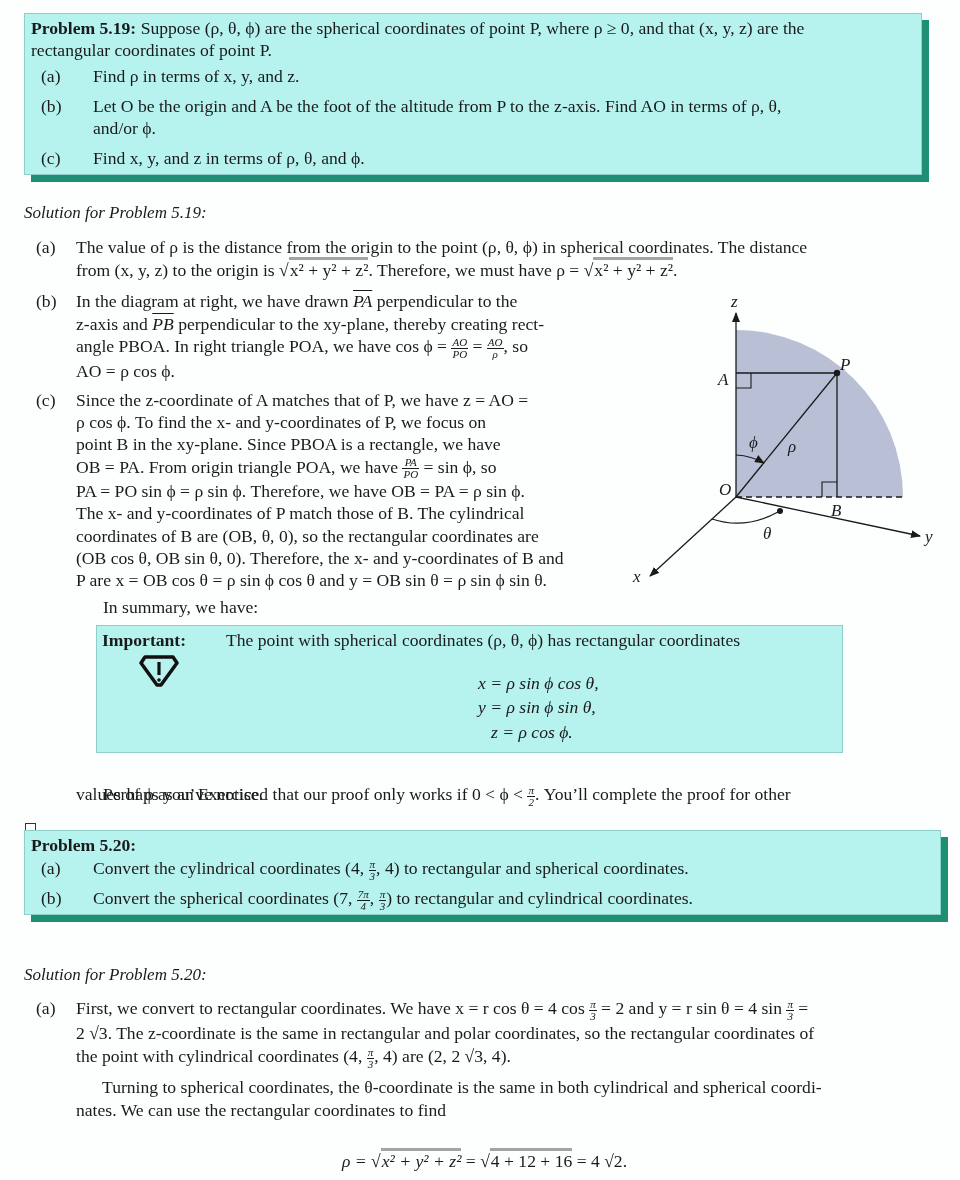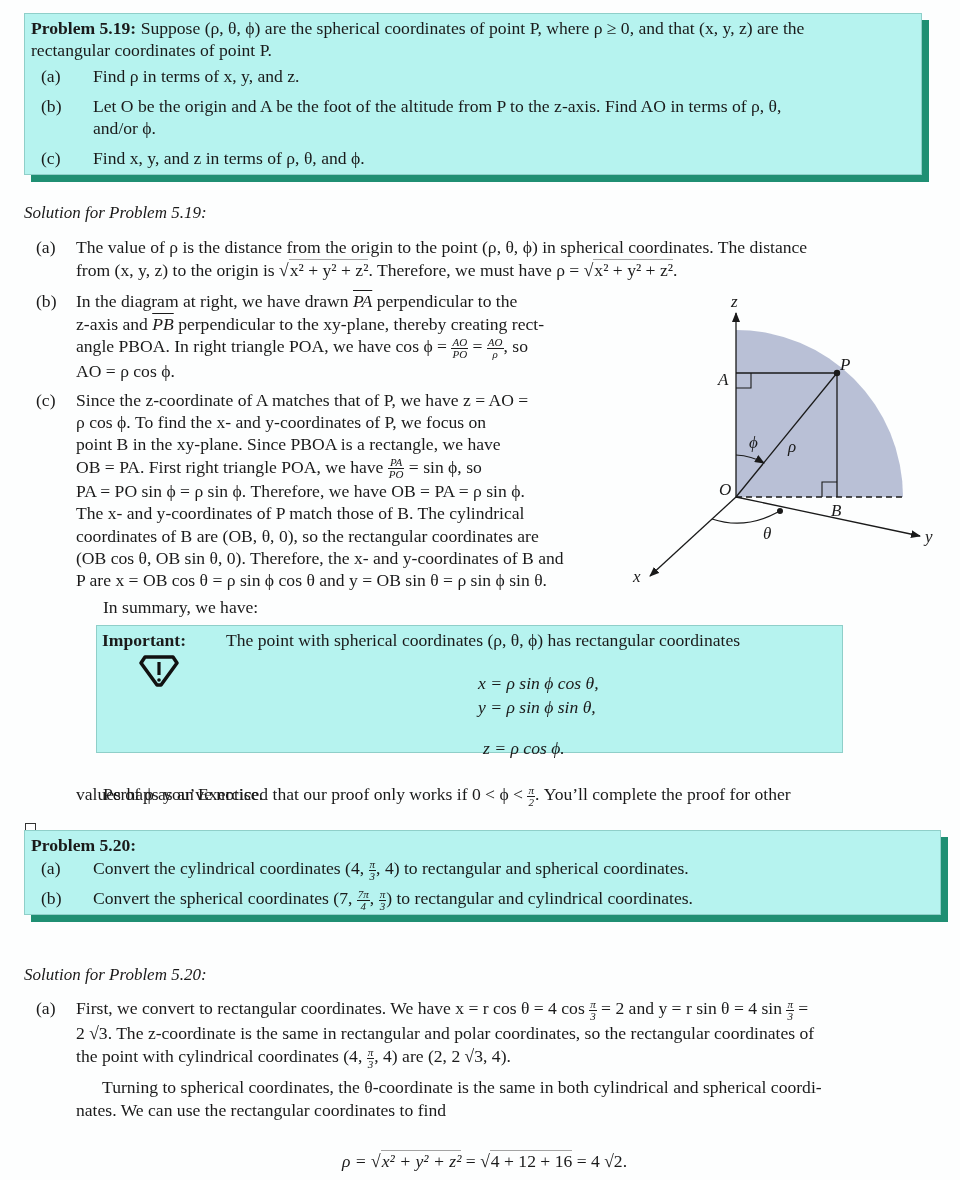--- a/index.html
+++ b/index.html
@@ -27,21 +27,21 @@
   .soltitle { position: absolute; font-style: italic; font-size: 17px; }
 
   .sol-item { position: absolute; left: 36px; }
   .sol-item .lbl { position: absolute; left: 0; top: 0; }
   .sol-item .body { position: absolute; left: 40px; text-align: justify; text-align-last: auto; }
 
   .frac { display: inline-block; vertical-align: -0.5em; text-align: center; font-size: 11px; line-height: 11px; font-style: italic; }
   .frac > span { display: block; padding: 0 1px; }
   .frac > .num { border-bottom: 1px solid #1a1a1a; }
   .ov { text-decoration: overline; }
-  .sqrt { border-top: 1px solid #a3a3a3; padding-left: 1px; }
+  .sqrt { border-top: 3px solid #a3a3a3; padding-left: 1px; }
 
   .imp-box {
     position: absolute; left: 96px; top: 625px; width: 747px; height: 128px;
     background: #b6f3ef; border: 1px solid #8fcfc9; box-sizing: border-box;
   }
   .checkbox { position: absolute; width: 9px; height: 9px; border: 1.3px solid #333; background: #fff; }
 
   svg text { font-family: "Liberation Serif", serif; font-style: italic; font-size: 17px; fill: #1a1a1a; }
 </style>
 </head>
@@ -106,21 +106,21 @@
   </div>
 </div>
 
 <div class="sol-item" style="top:389px;">
   <span class="lbl">(c)</span>
   <div class="body" style="width:535px; line-height:22.2px;">
     <div>Since the z-coordinate of A matches that of P, we have z = AO =</div>
     <div>ρ cos ϕ.  To find the x- and y-coordinates of P, we focus on</div>
     <div>point B in the xy-plane.  Since PBOA is a rectangle, we have</div>
     <div style="white-space:nowrap;">
-      <span>OB = PA.  First right triangle POA, we have</span>
+      <span>OB = PA.  From origin triangle POA, we have</span>
       <span class="frac"><span class="num">PA</span><span>PO</span></span>
       <span>= sin ϕ, so</span>
     </div>
     <div>PA = PO sin ϕ = ρ sin ϕ. Therefore, we have OB = PA = ρ sin ϕ.</div>
     <div>The x- and y-coordinates of P match those of B.  The cylindrical</div>
     <div>coordinates of B are (OB, θ, 0), so the rectangular coordinates are</div>
     <div>(OB cos θ, OB sin θ, 0). Therefore, the x- and y-coordinates of B and</div>
     <div>P are x = OB cos θ = ρ sin ϕ cos θ and y = OB sin θ = ρ sin ϕ sin θ.</div>
   </div>
 </div>
@@ -164,21 +164,21 @@
 <div class="imp-box">
   <div class="abs" style="left:5px; top:3px; font-weight:bold;font-family:Liberation Serif, serif;">Important:</div>
   <svg class="abs" style="left:42px; top:28px;" width="40" height="34">
     <path d="M6,3 L34,3 L38,9 L22,31 L18,31 L2,9 Z" fill="none" stroke="#111" stroke-width="3.5" stroke-linejoin="round"></path>
     <line x1="20" y1="8" x2="20" y2="21" stroke="#111" stroke-width="3.2"></line>
     <circle cx="20" cy="26" r="1.8" fill="#111"></circle>
   </svg>
   <div class="abs" style="left:129px; top:3px; white-space:nowrap;">The point with spherical coordinates (ρ, θ, ϕ) has rectangular coordinates</div>
   <div class="abs it" style="left:381px; top:46px; white-space:nowrap;">x = ρ sin ϕ cos θ,</div>
   <div class="abs it" style="left:381px; top:70px; white-space:nowrap;">y = ρ sin ϕ sin θ,</div>
-  <div class="abs it" style="left:386px; top:95px; white-space:nowrap;margin-top:16px;">z = ρ cos ϕ.</div>
+  <div class="abs it" style="left:394px; top:95px; white-space:nowrap;">z = ρ cos ϕ.</div>
 </div>
 
 <div class="abs" style="left:103px; top:761px; white-space:nowrap;margin-top:22px;">
   <span>Perhaps you’ve noticed that our proof only works if 0 &lt; ϕ &lt;</span>
   <span class="frac"><span class="num">π</span><span>2</span></span><span>.  You’ll complete the proof for other</span>
 </div>
 <div class="abs" style="left:76px; top:783px;">values of ϕ as an Exercise.</div>
 
 <div class="checkbox" style="left:25px; top:823px;"></div>
 

